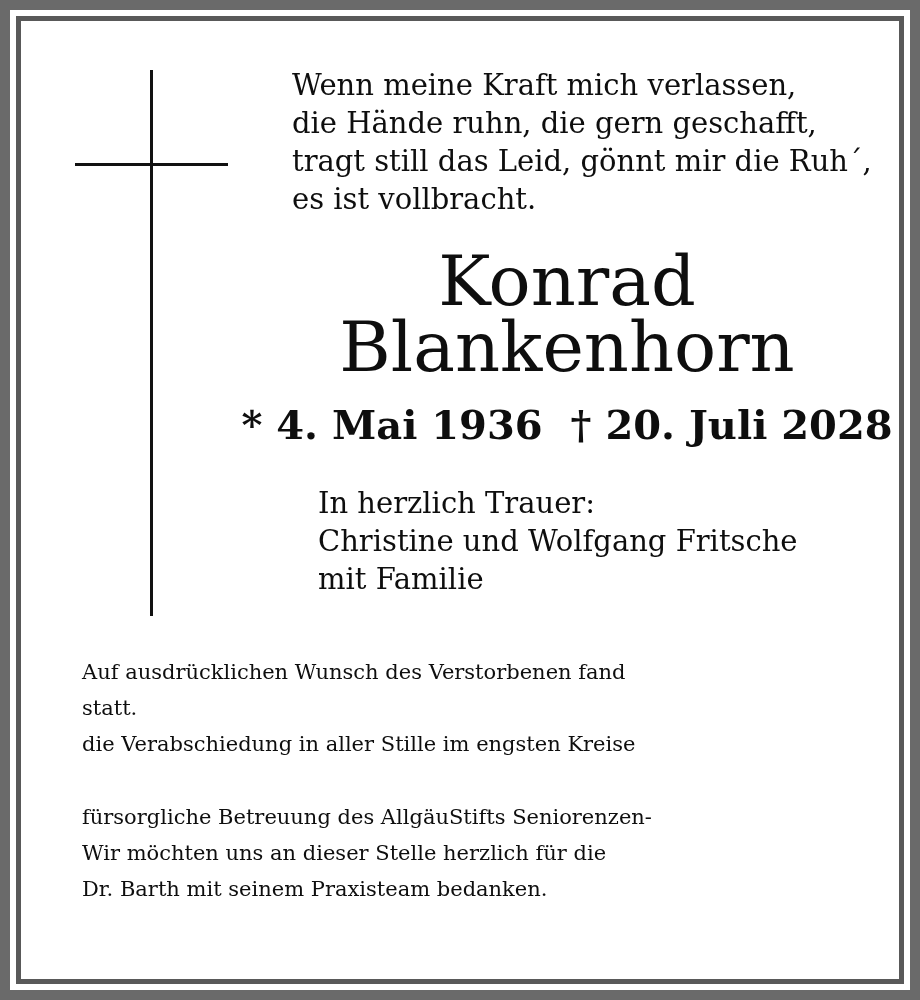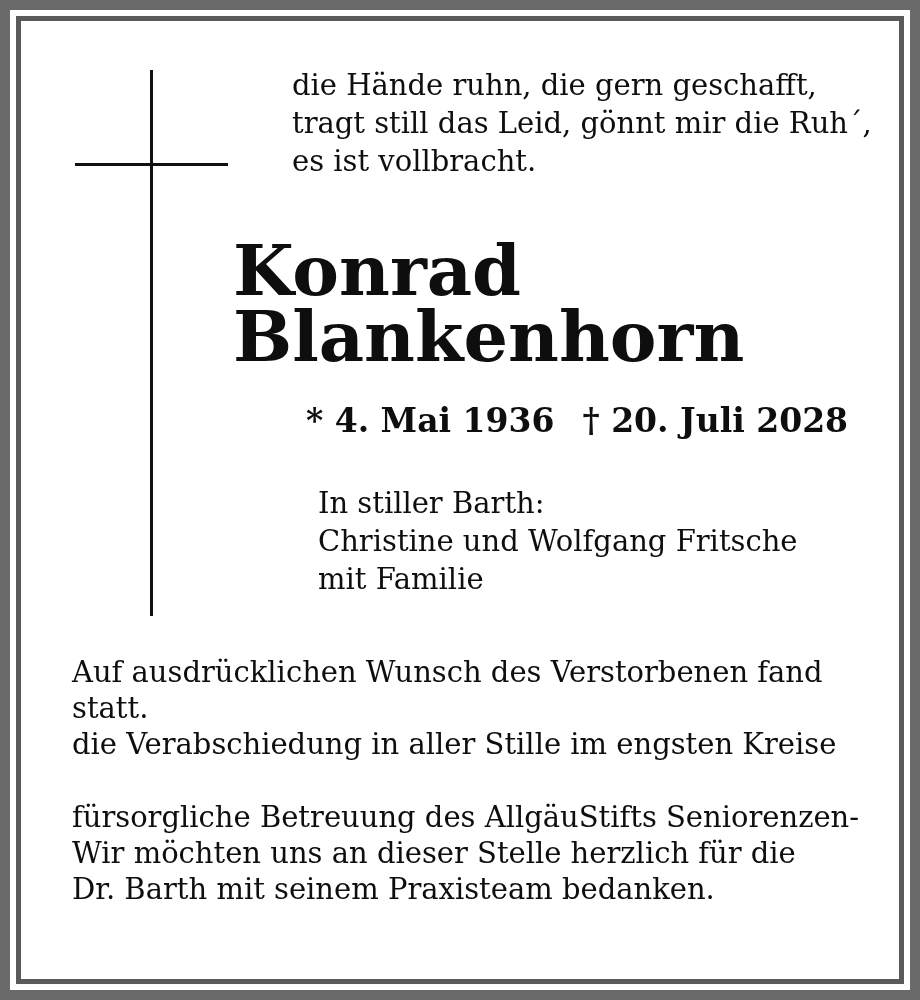--- a/index.html
+++ b/index.html
@@ -28,72 +28,73 @@
   }
   .cross-h {
     position: absolute; left: 75px; top: 163px;
     width: 153px; height: 3px; background: #111111;
   }
   .verse {
     position: absolute; left: 292px; top: 66px;
     font-size: 29px; line-height: 38px; white-space: nowrap;
   }
   .name-block {
-    position: absolute; left: 233px; top: 238px; width: 668px;
-    font-weight: bold;
+    position: absolute; left: 233px; top: 248px; width: 668px;
+    text-align: center; font-weight: normal;
     font-size: 70px; line-height: 66px; white-space: nowrap;
   }
   .dates {
-    position: absolute; left: 243px; top: 401px; width: 668px;
+    position: absolute; left: 233px; top: 401px; width: 668px;
     display: flex; justify-content: center; gap: 28px;
-    font-size: 33px; font-weight: bold; white-space: nowrap;
+    font-size: 40px; font-weight: bold; white-space: nowrap;
   }
   .mourners {
     position: absolute; left: 318px; top: 484px;
     font-size: 29px; line-height: 38px; white-space: nowrap;
   }
   .mourners .names { font-weight: normal; }
   .para {
-    position: absolute; left: 72px;
-    font-size: 29px; line-height: 36px; white-space: nowrap;
+    position: absolute; left: 82px;
+    font-size: 21px; line-height: 36px; white-space: nowrap;
   }
   .para-1 { top: 654px; }
   .para-2 { top: 799px; }
 </style>
 </head>
 <body>
 
 <div class="page">
 
   <div class="frame-outer"></div>
   <div class="frame-inner"></div>
 
   <div>
     <div class="cross-v"></div>
     <div class="cross-h"></div>
   </div>
 
   <div class="verse">
+    <div>Wenn meine Kraft mich verlassen,</div>
     <div>die Hände ruhn, die gern geschafft,</div>
     <div>tragt still das Leid, gönnt mir die Ruh´,</div>
     <div>es ist vollbracht.</div>
   </div>
 
   <div class="name-block">
     <div>Konrad</div>
     <div>Blankenhorn</div>
   </div>
 
   <div class="dates">
     <span>* 4. Mai 1936</span>
     <span>† 20. Juli 2028</span>
   </div>
 
   <div class="mourners">
-    <div>In stiller Barth:</div>
+    <div>In herzlich Trauer:</div>
     <div class="names">Christine und Wolfgang Fritsche</div>
     <div>mit Familie</div>
   </div>
 
   <div class="para para-1">
     <div>Auf ausdrücklichen Wunsch des Verstorbenen fand</div>
     <div>statt.</div>
     <div>die Verabschiedung in aller Stille im engsten Kreise</div>
   </div>
 

